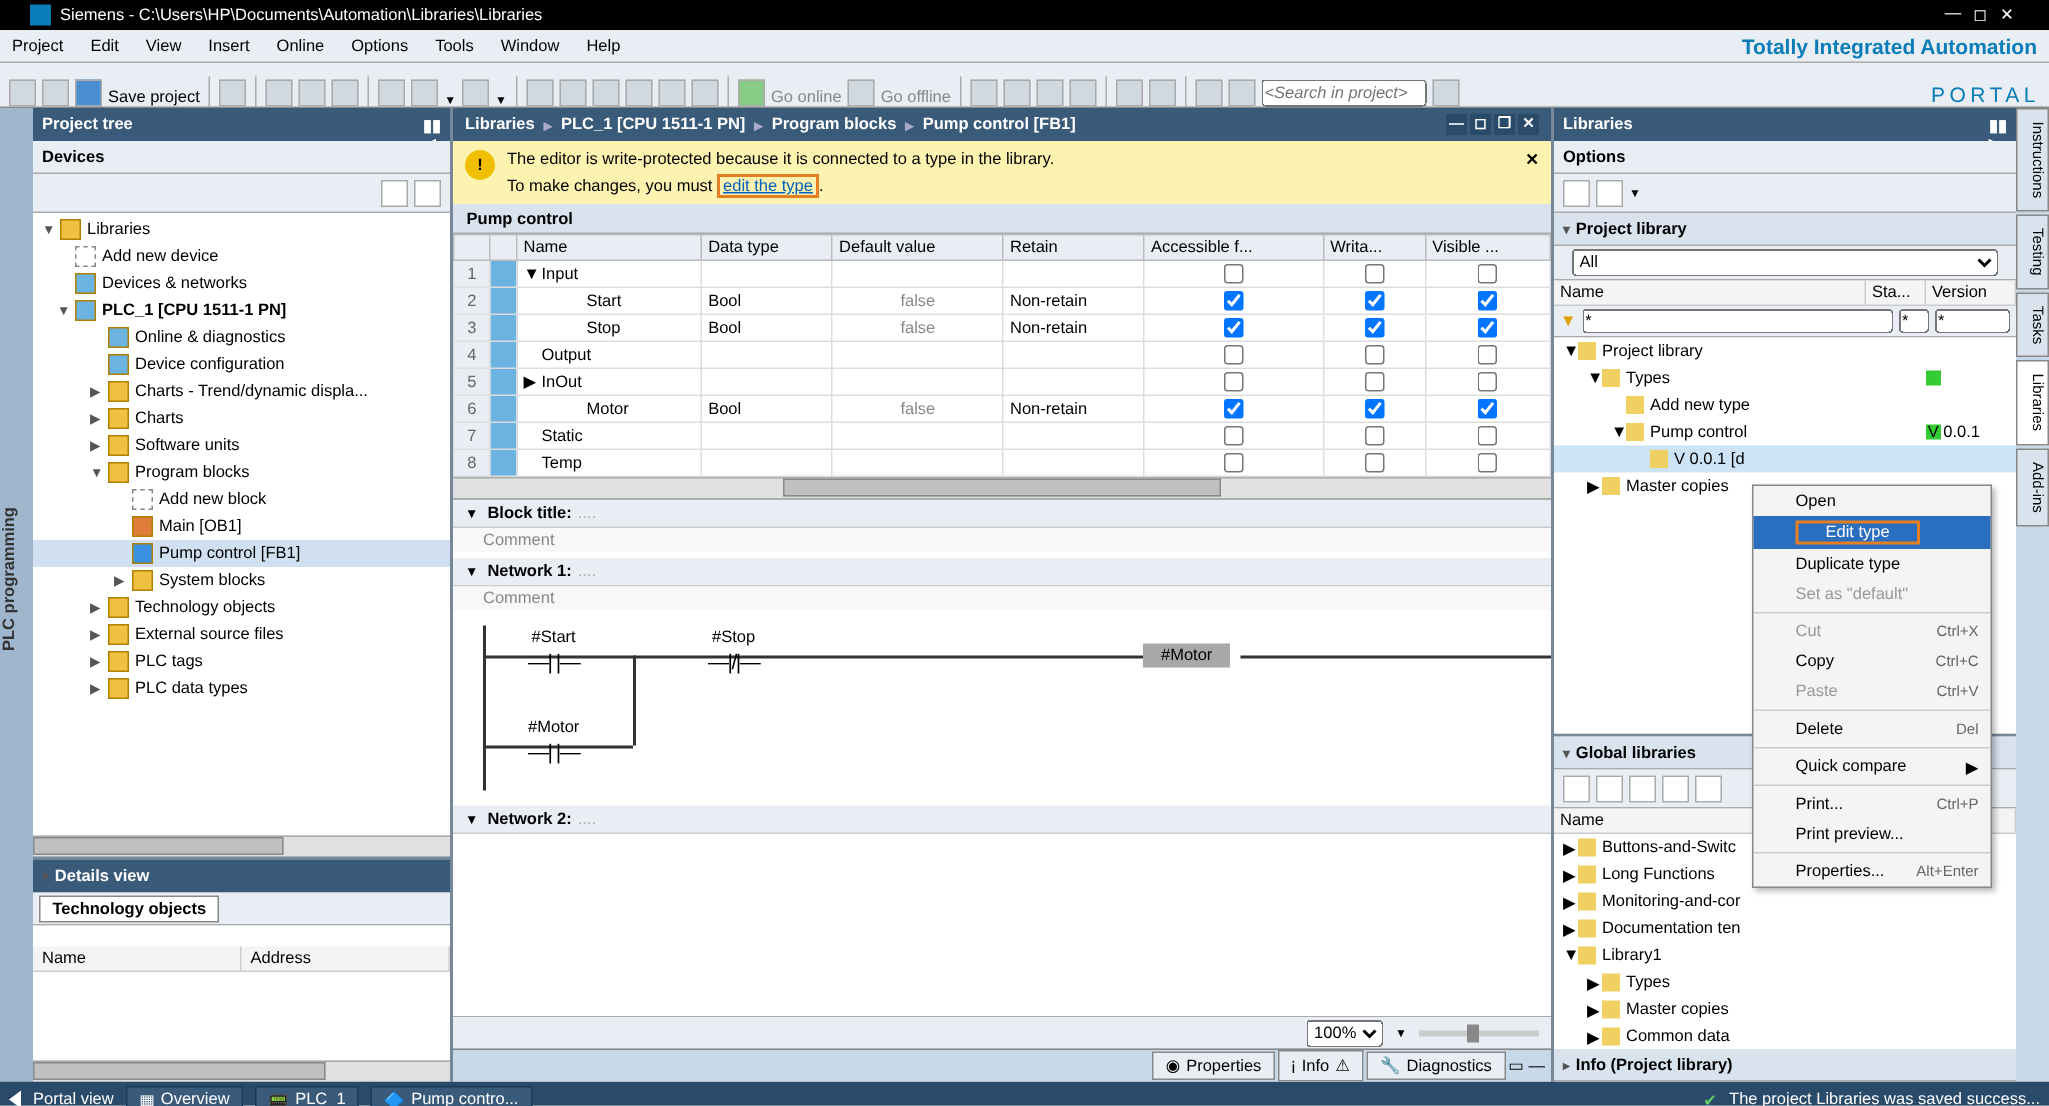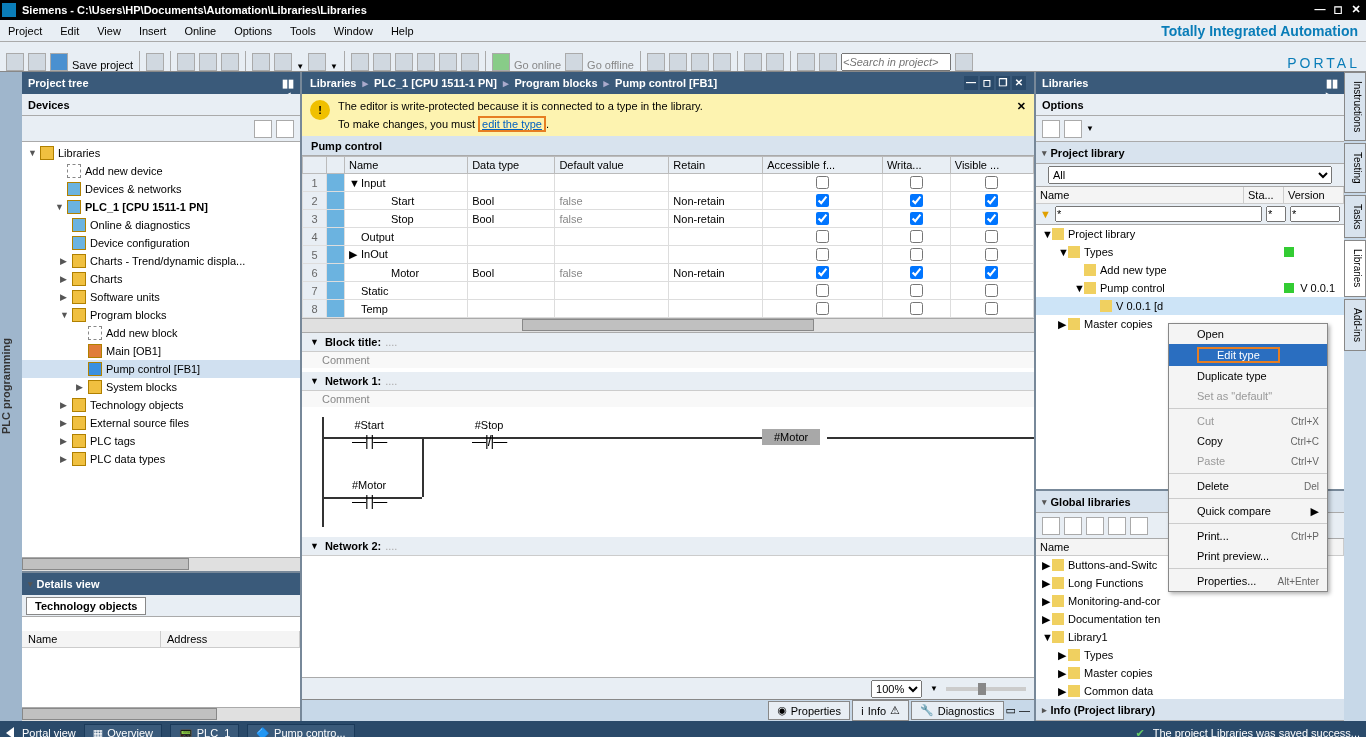--- a/index.html
+++ b/index.html
@@ -1,17 +1,17 @@
 <!DOCTYPE html>
 <html><head>
 <meta charset="utf-8">
 <style>
 * { margin: 0; padding: 0; box-sizing: border-box; font-family: "Segoe UI", Tahoma, sans-serif; font-size: 11px; }
 body { background: #c7d8e8; overflow: hidden; width: 1366px; height: 737px; }
-.titlebar { background: #000; color: #fff; height: 20px; display: flex; align-items: center; padding: 0 2px; font-weight: bold; }
+.titlebar { background: #000; color: #fff; height: 20px; display: flex; align-items: center; padding: 0 20px; font-weight: normal; }
 .titlebar .icon { width: 14px; height: 14px; background: #0a7db8; margin-right: 6px; }
 .titlebar .wincontrols { margin-left: auto; display: flex; gap: 2px; }
 .titlebar .wincontrols span { width: 16px; height: 14px; background: #000; color: #fff; text-align: center; cursor: pointer; }
 .menubar { background: #e8eef4; height: 22px; display: flex; align-items: center; padding: 0 8px; gap: 18px; border-bottom: 1px solid #aaa; }
 .menubar span { cursor: pointer; }
 .menubar .branding { margin-left: auto; color: #0a7db8; font-size: 14px; font-weight: bold; }
 .toolbar-main { background: #e8eef4; height: 30px; display: flex; align-items: flex-end; padding: 0 6px; gap: 4px; border-bottom: 1px solid #888; }
 .toolbar-main .tbtn { width: 18px; height: 18px; background: #d0d8e0; border: 1px solid #aaa; cursor: pointer; }
 .toolbar-main .sep { width: 1px; height: 20px; background: #aaa; margin: 0 2px; }
 .toolbar-main .portal { margin-left: auto; color: #0a7db8; font-size: 14px; letter-spacing: 3px; margin-top:-8px; }
@@ -25,21 +25,21 @@
 
 .panel-header { background: #3a5a7a; color: #fff; height: 22px; display: flex; align-items: center; padding: 0 6px; font-weight: bold; }
 .panel-header .pin { margin-left: auto; width: 12px; height: 12px; cursor: pointer; }
 .sub-header { background: #e8eef4; height: 22px; display: flex; align-items: center; padding: 0 6px; font-weight: bold; border-bottom:1px solid #aaa; }
 .mini-toolbar { background: #e8eef4; height: 26px; display:flex; align-items:center; justify-content:flex-end; gap:4px; padding:0 6px; border-bottom:1px solid #aaa;}
 .mini-toolbar .tbtn { width:18px; height:18px; background:#fff; border:1px solid #aaa; cursor:pointer;}
 
 .tree { background: #fff; flex: 1; overflow: auto; padding: 2px 0; }
 .tree .row { display: flex; align-items: center; height: 18px; padding-left: 4px; cursor: pointer; white-space:nowrap;}
 .tree .row.selected { background: #d0e0f0; }
-.tree .ind0{padding-left:6px;} .tree .ind1{padding-left:33px;} .tree .ind2{padding-left:38px;}
+.tree .ind0{padding-left:6px;} .tree .ind1{padding-left:16px;} .tree .ind2{padding-left:38px;}
 .tree .ind3{padding-left:54px;}
 .tree .exp { width:10px; display:inline-block; color:#555; font-size:9px; margin-right:2px;}
 .tree .ico { width:14px; height:14px; display:inline-block; margin-right:4px; background:#f0c040; border:1px solid #b08000;}
 .tree .ico.dev{background:#6bb3e0;} .tree .ico.blk{background:#e07d3a;} .tree .ico.fb{background:#3a90e0;}
 .tree .ico.add{background:#fff; border:1px dashed #888;}
 
 .details-view { height:150px; display:flex; flex-direction:column; border-top:2px solid #789;}
 .dv-body { background:#fff; flex:1; }
 .dv-tabs { background:#e8eef4; height:22px; border-bottom:1px solid #aaa; padding:2px 4px;}
 .dv-tab { display:inline-block; background:#fff; border:1px solid #888; padding:2px 8px; font-weight:bold;}
@@ -56,21 +56,21 @@
 .warning .wicon { width:20px; height:20px; background:#f0c000; border-radius:50%; text-align:center; line-height:20px; font-weight:bold; margin-right:8px;}
 .warning .close { margin-left:auto; cursor:pointer; font-weight:bold;}
 .warning a { color:#0060c0; border:2px solid #e67e22; padding:0 2px;text-align:center;}
 
 .block-title-bar { background:#d8e3ee; height:20px; display:flex; align-items:center; padding:0 6px; font-weight:bold; border-bottom:1px solid #aaa;}
 .var-table { background:#fff; border-collapse:collapse; width:100%; }
 .var-table th { background:#e8eef4; border:1px solid #bbb; padding:2px 4px; text-align:left; font-weight:normal;}
 .var-table td { border:1px solid #ddd; padding:1px 4px; height:18px;}
 .var-table .rownum { background:#e8eef4; width:24px; text-align:center; color:#666;}
 .var-table input[type=checkbox]{ margin:auto; display:block;}
-.gray { color:#888;}
+.gray { color:#888;text-align:center;}
 
 .block-editor { flex:1; background:#fff; overflow:auto; border-top:1px solid #aaa;}
 .section-hdr { background:#e8eef4; padding:3px 8px; display:flex; align-items:center; border-bottom:1px solid #ccc;}
 .section-hdr .tri { margin-right:6px; font-size:9px;}
 .section-hdr .dots{ color:#aaa; margin-left:4px;}
 .comment-row { padding:2px 20px; color:#888; background:#f8f8f8;}
 .ladder { padding:10px 20px; position:relative; height:130px;}
 .rail { position:absolute; left:20px; top:10px; bottom:10px; width:2px; background:#333;}
 .rung { position:absolute; left:20px; height:2px; background:#333;}
 .contact { position:absolute; font-family:monospace; font-size:11px; text-align:center;}
@@ -86,21 +86,21 @@
 
 .rightcol { width:310px; display:flex; flex-direction:column; border-left:2px solid #789;}
 .lib-filter-row{ background:#e8eef4; padding:2px 4px; display:flex; align-items:center; gap:4px; border-bottom:1px solid #aaa;}
 .lib-filter-row select{flex:1; height:18px;}
 .lib-cols{display:flex; background:#f4f4f4; border-bottom:1px solid #ccc;}
 .lib-cols span{padding:2px 4px; border-right:1px solid #ccc;}
 .lib-cols .c1{flex:1;} .lib-cols .c2{width:40px;} .lib-cols .c3{width:60px;}
 .lib-tree { background:#fff; flex:1; overflow:auto; position:relative;}
 .lib-tree .row{display:flex; align-items:center; height:18px; padding-left:4px; cursor:pointer;}
 .lib-tree .status-sq{width:10px; height:10px; background:#3c3; margin-left:auto; margin-right:50px;}
-.lib-tree .ver{position:absolute; right:9px;}
+.lib-tree .ver{position:absolute; right:24px;}
 .glob-lib { height:210px; border-top:2px solid #789; display:flex; flex-direction:column;}
 
 .context-menu { position:absolute; background:#f4f4f4; border:1px solid #888; box-shadow:2px 2px 4px rgba(0,0,0,.3); width:160px; z-index:100;}
 .context-menu .mi { padding:3px 8px; display:flex; align-items:center; cursor:pointer;}
 .context-menu .mi.sel { background:#2a6ec0; color:#fff; }
 .context-menu .mi.sel .box{ border:2px solid #e67e22; padding:0 18px; background:#2a6ec0;}
 .context-menu .mi.disabled{ color:#999;}
 .context-menu .msep{ height:1px; background:#ccc; margin:2px 0;}
 .context-menu .sc{ margin-left:auto; color:#666; font-size:10px;}
 .context-menu .arrow{margin-left:auto;}

